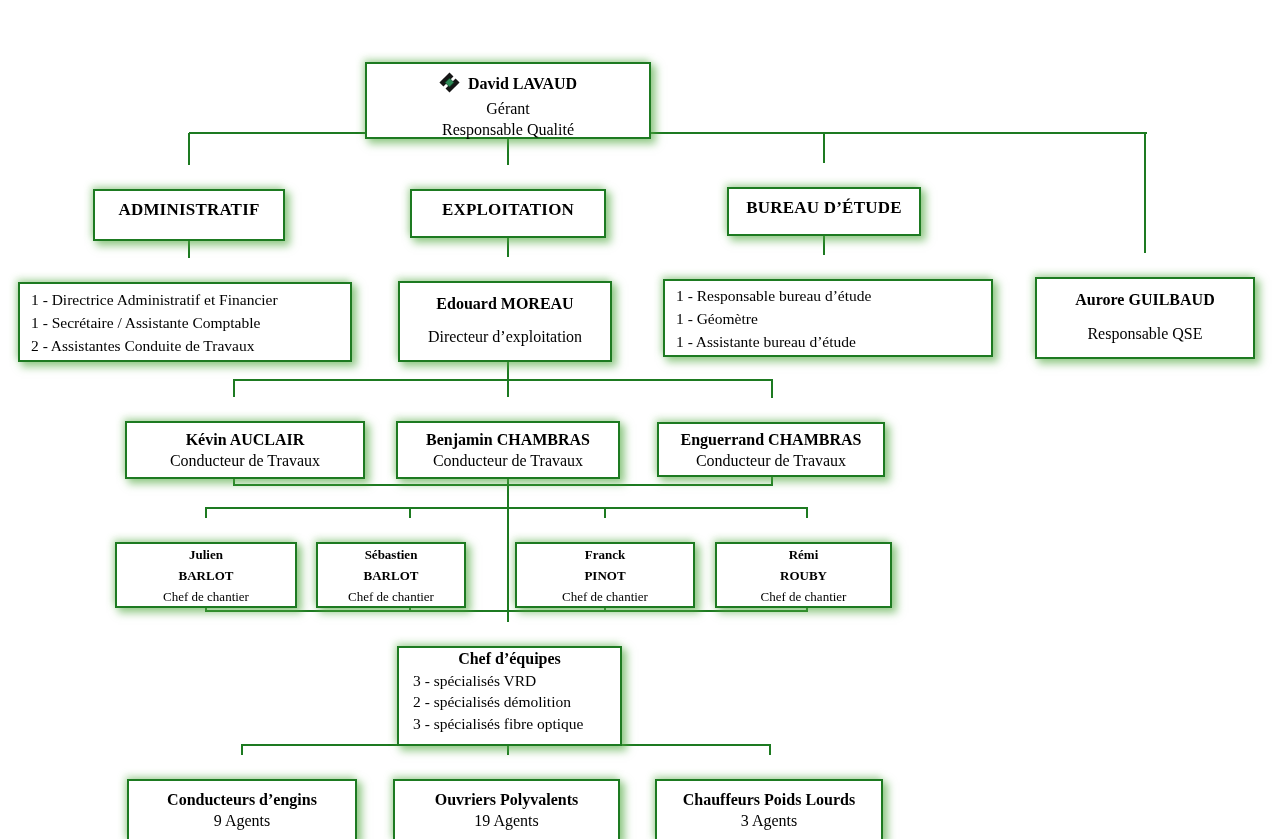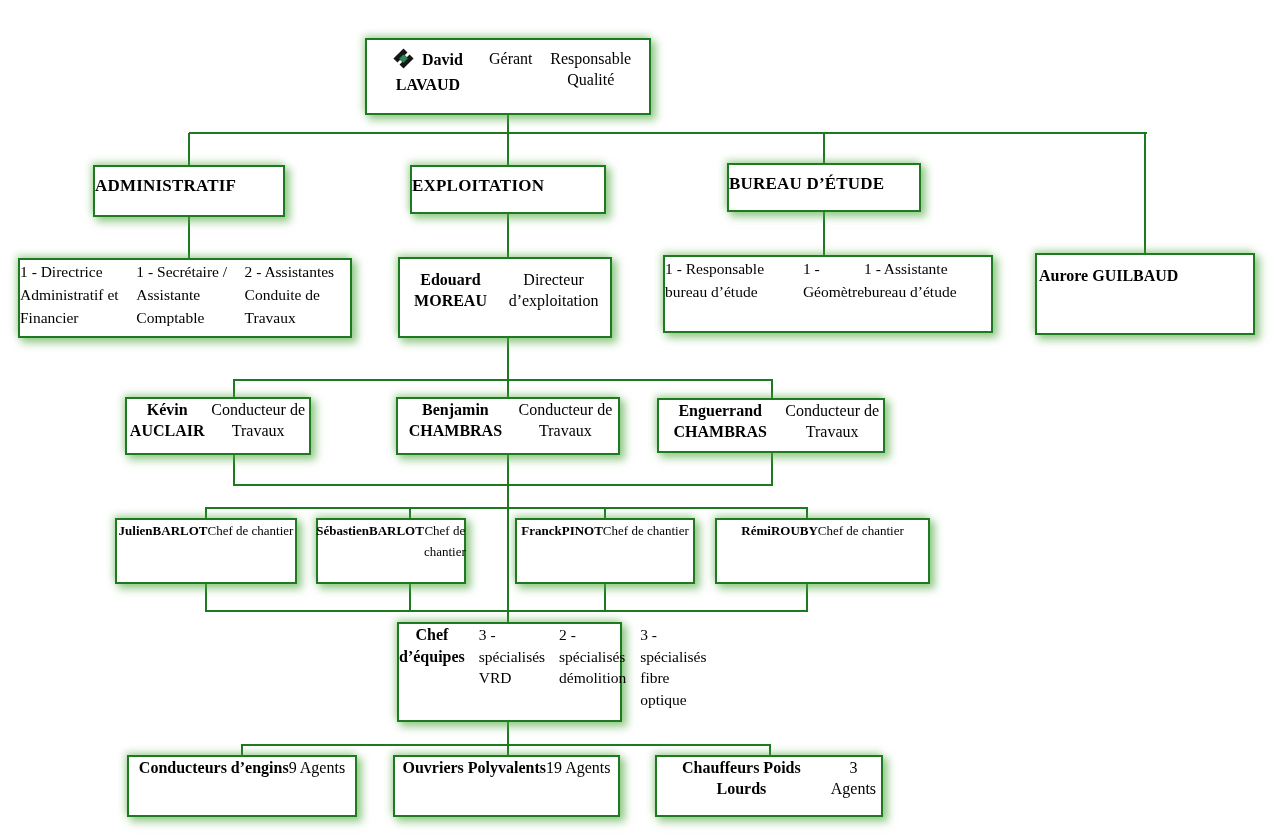--- a/index.html
+++ b/index.html
@@ -5,27 +5,27 @@
   html,body{margin:0;padding:0;background:#ffffff;}
   .canvas{
     position:relative;width:1276px;height:839px;background:#ffffff;overflow:hidden;
     font-family:"Liberation Serif","DejaVu Serif",serif;color:#000;
   }
   .ln{position:absolute;background:#1d7a21;}
   .box{
     position:absolute;box-sizing:border-box;background:#fff;
     border:2.5px solid #1d7a21;text-align:center;font-size:16px;line-height:21px;
     box-shadow:4px 4px 8px 1px rgba(84,170,66,.60), -2px -3px 7px 0 rgba(84,170,66,.38);
-    display:flex;flex-direction:row;justify-content:center;
+    display:flex;flex-direction:column;justify-content:center;margin-top:24px;
   }
   .bold{font-weight:bold;}
   .root-box{justify-content:flex-start;padding-top:8px;line-height:21px;}
   .logo{display:inline-block;vertical-align:-4px;margin-right:8px;}
   .title-box{justify-content:flex-start;padding-top:8px;font-weight:bold;font-size:17px;letter-spacing:.2px;}
-  .list-box{text-align:left;font-size:15.5px;line-height:23px;}
+  .list-box{text-align:left;padding-left:11px;font-size:15.5px;line-height:23px;}
   .gap2{justify-content:space-between;padding:10px 2px 13px 2px;}
   .small{font-size:13px;}
   .cheq{justify-content:flex-start;font-size:15.5px;line-height:21.5px;}
   .cheq .items{text-align:left;padding-left:14px;}
 </style>
 </head>
 <body>
 
 <div class="canvas">
 
@@ -96,23 +96,24 @@
     <div class="bold">Edouard MOREAU</div>
     <div>Directeur d’exploitation</div>
   </div>
   <div class="box list-box" style="left:663px;top:255px;width:330px;height:78px">
     <div>1 - Responsable bureau d’étude</div>
     <div>1 - Géomètre</div>
     <div>1 - Assistante bureau d’étude</div>
   </div>
   <div class="box gap2" style="left:1035px;top:253px;width:220px;height:82px">
     <div class="bold">Aurore GUILBAUD</div>
+    <div>Responsable QSE</div>
   </div>
 
-  <div class="box" style="left:125px;top:397px;width:186px;height:58px">
+  <div class="box" style="left:125px;top:397px;width:240px;height:58px">
     <div class="bold">Kévin AUCLAIR</div>
     <div>Conducteur de Travaux</div>
   </div>
   <div class="box" style="left:396px;top:397px;width:224px;height:58px">
     <div class="bold">Benjamin CHAMBRAS</div>
     <div>Conducteur de Travaux</div>
   </div>
   <div class="box" style="left:657px;top:398px;width:228px;height:55px">
     <div class="bold">Enguerrand CHAMBRAS</div>
     <div>Conducteur de Travaux</div>
@@ -126,21 +127,21 @@
   <div class="box small" style="left:316px;top:518px;width:150px;height:66px">
     <div class="bold">Sébastien</div>
     <div class="bold">BARLOT</div>
     <div>Chef de chantier</div>
   </div>
   <div class="box small" style="left:515px;top:518px;width:180px;height:66px">
     <div class="bold">Franck</div>
     <div class="bold">PINOT</div>
     <div>Chef de chantier</div>
   </div>
-  <div class="box small" style="left:715px;top:518px;width:215px;height:66px">
+  <div class="box small" style="left:715px;top:518px;width:177px;height:66px">
     <div class="bold">Rémi</div>
     <div class="bold">ROUBY</div>
     <div>Chef de chantier</div>
   </div>
 
   <div class="box cheq" style="left:397px;top:622px;width:225px;height:100px">
     <div class="bold" style="font-size:16px">Chef d’équipes</div>
     <div class="items">3 - spécialisés VRD</div>
     <div class="items">2 - spécialisés démolition</div>
     <div class="items">3 - spécialisés fibre optique</div>

